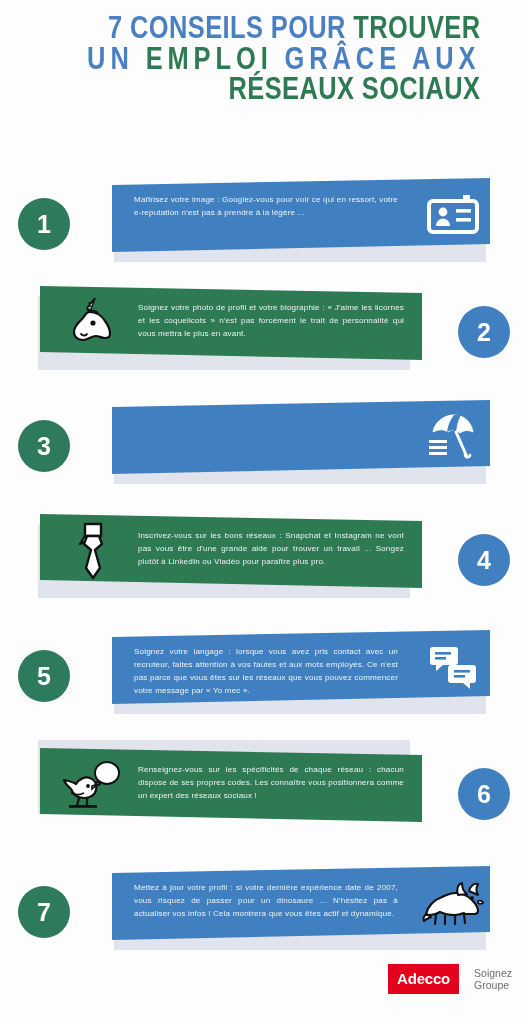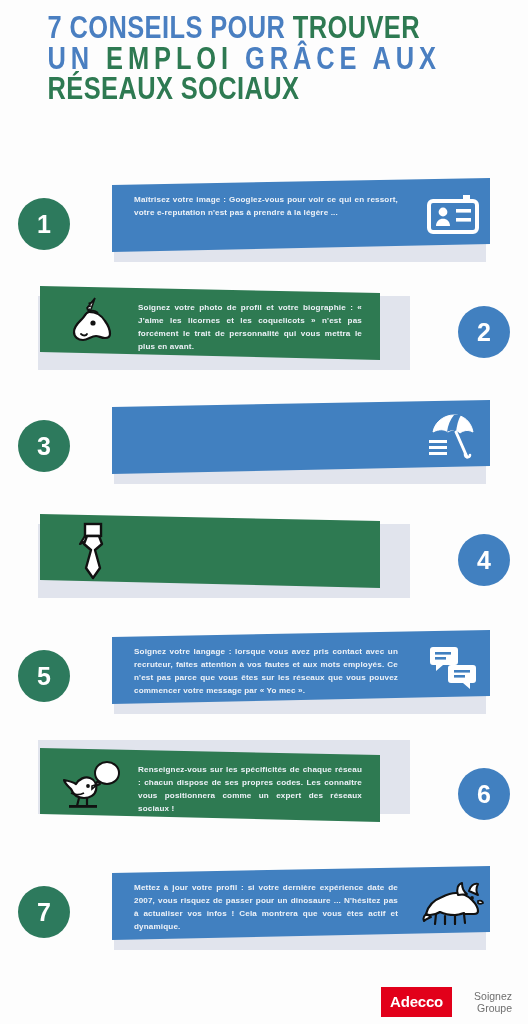--- a/index.html
+++ b/index.html
@@ -12,21 +12,21 @@
   #infographic {
     position: relative;
     width: 528px; height: 1024px;
     background: #fdfdfd;
   }
 
   
   .title-block {
     position: absolute;
     top: 14px; left: 0; right: 0;
-    text-align: left;
+    text-align: right;
     line-height: 0.92;
   }
   .title-line {
     font-family: "Liberation Sans Narrow", "Liberation Sans", sans-serif;
     font-weight: 700;
     font-size: 31px;
     letter-spacing: 0.5px;
     transform: scaleX(0.82);
     transform-origin: center;
     white-space: nowrap;
@@ -40,21 +40,20 @@
   .tip {
     position: absolute;
     left: 0; width: 528px;
     height: 108px;
   }
   .tip .shadow,
   .tip .banner {
     position: absolute;
     top: 8px;
     height: 74px;
-    font-weight: bold;
   }
   .tip .shadow {
     background: #dfe3ec;
     opacity: .95;
   }
   .tip .banner {
     color: #ffffff;
   }
   .tip .text {
     position: absolute;
@@ -94,38 +93,38 @@
     background: #4180c0;
     clip-path: polygon(0 7px, 100% 0, 100% 66px, 0 74px);
   }
   .tip.a .text   { left: 22px; right: 92px; top: 15px; }
   .tip.a .icon-wrap { right: 6px; }
 
   
   .tip.b .num    { right: 18px; }
   .tip.b .shadow { left: 38px; width: 372px; top: 18px; }
   .tip.b .banner {
-    left: 40px; width: 340px;
+    left: 40px; width: 382px;
     background: #2e7a52;
     clip-path: polygon(0 0, 100% 7px, 100% 74px, 0 66px);
   }
   .tip.b .text   { left: 98px; right: 18px; top: 15px; }
   .tip.b .icon-wrap { left: 22px; }
 
   
   .tip.b.tilt-up .shadow { top: 0px; }
   .tip.b.tilt-up .banner { top: 8px; }
 
   .tip .icon-wrap svg { display: block; }
 
   
   .logo {
     position: absolute;
-    right: 16px; bottom: 7px;
-    display: flex; align-items: center; gap: 22px; text-align: right;
+    right: 16px; bottom: 30px;
+    display: flex; align-items: center; gap: 15px;
   }
   .logo-mark {
     background: #e2001a;
     color: #fff;
     font-family: "Liberation Sans", sans-serif;
     font-weight: 700;
     font-size: 15px;
     padding: 6px 9px 7px 9px;
     letter-spacing: -0.2px;
   }
@@ -210,20 +209,21 @@
     <div class="num blue">4</div>
     <div class="shadow"></div>
     <div class="banner">
       <div class="icon-wrap">
         <svg width="40" height="58" viewBox="0 0 40 58">
           <rect x="12" y="2" width="16" height="12" fill="#fff" stroke="#111" stroke-width="2.4"></rect>
           <path d="M12 14 L7 22 L15 18 Z" fill="#fff" stroke="#111" stroke-width="2.2" stroke-linejoin="round"></path>
           <path d="M14 14 L26 14 L29 22 L22 28 L27 46 L20 56 L13 46 L18 28 L11 22 Z" fill="#fff" stroke="#111" stroke-width="2.4" stroke-linejoin="round"></path>
         </svg>
       </div>
+      <div class="text">Inscrivez-vous sur les bons réseaux : Snapchat et Instagram ne vont pas vous être d'une grande aide pour trouver un travail ... Songez plutôt à LinkedIn ou Viadéo pour paraître plus pro.</div>
     </div>
   </div>
 
   <div class="tip a" style="top:622px">
     <div class="num green">5</div>
     <div class="shadow"></div>
     <div class="banner">
       <div class="text">Soignez votre langage : lorsque vous avez pris contact avec un recruteur, faites attention à vos fautes et aux mots employés. Ce n'est pas parce que vous êtes sur les réseaux que vous pouvez commencer votre message par « Yo mec ».</div>
       <div class="icon-wrap">
         <svg width="48" height="44" viewBox="0 0 48 44">

